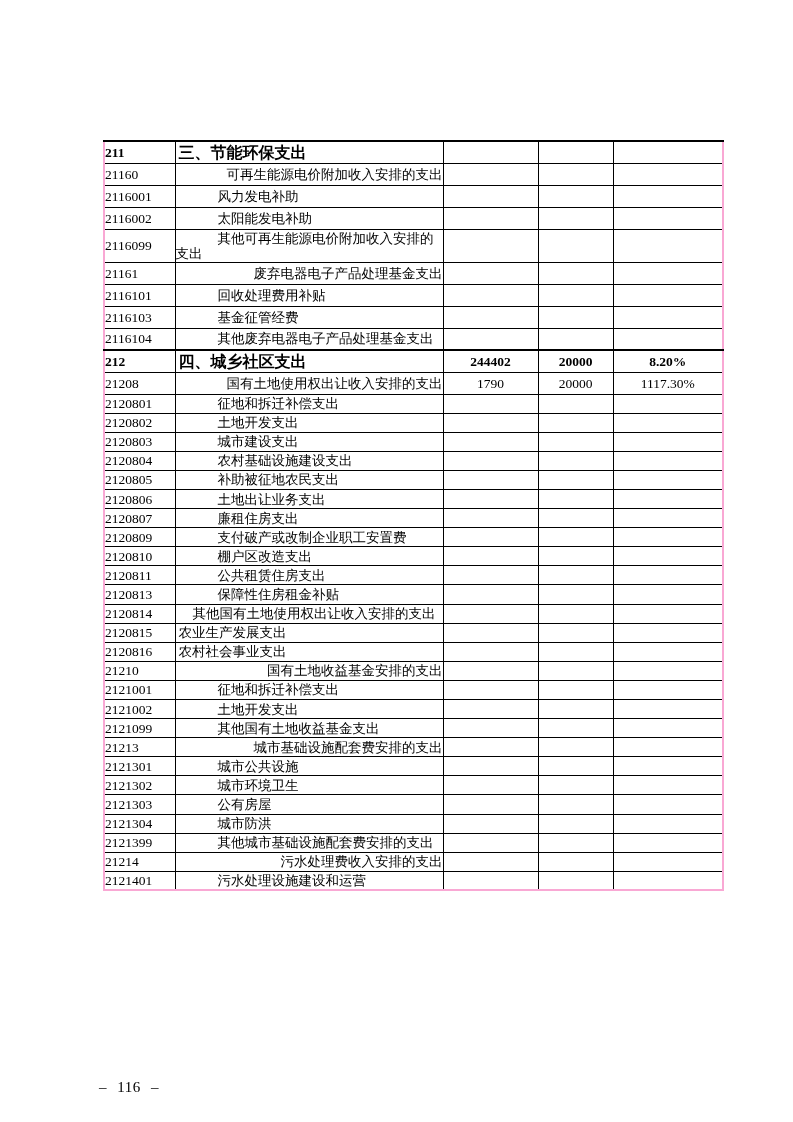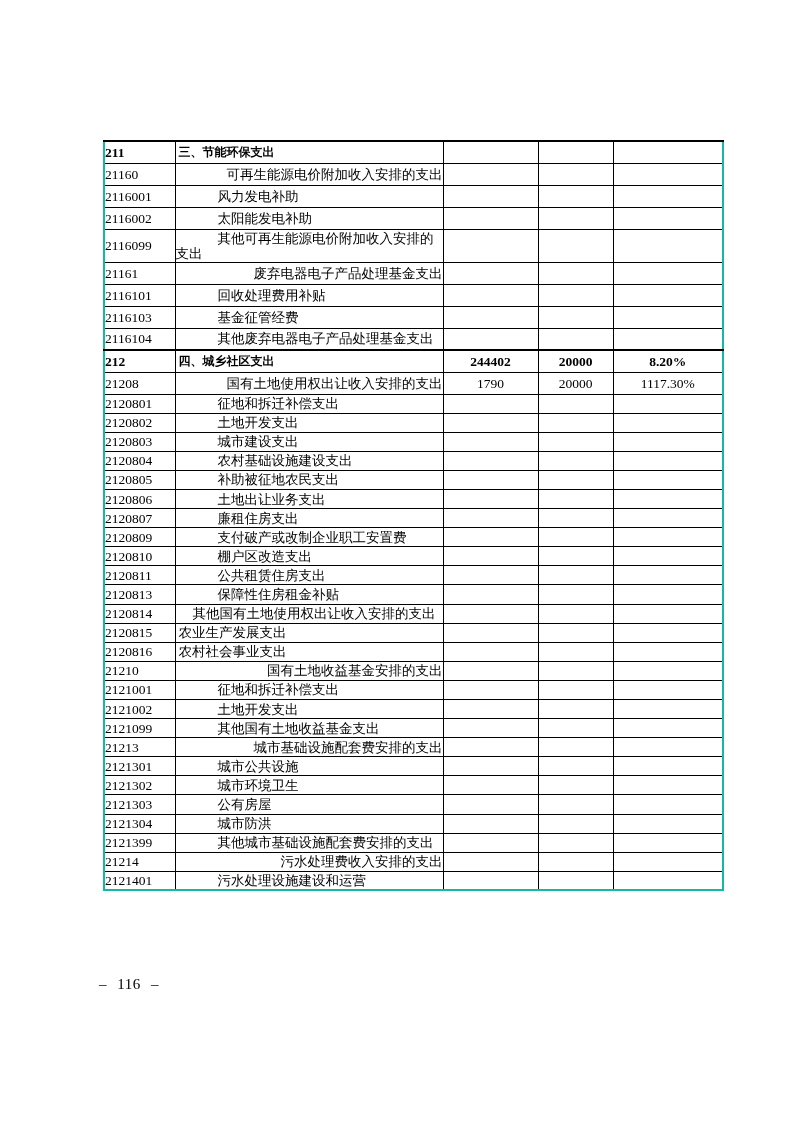--- a/index.html
+++ b/index.html
@@ -16,21 +16,21 @@
     font-family: "Liberation Serif", "DejaVu Serif", serif;
     overflow: hidden;
   }
   table.budget {
     position: absolute;
     left: 103px;
     top: 140px;
     width: 619px;
     border-collapse: collapse;
     table-layout: fixed;
-    border: 2px solid #14b8a6;
+    border: 2px solid #f9a8d4;
   }
   col.c-code { width: 71px; }
   col.c-name { width: 268px; }
   col.c-v1   { width: 95px; }
   col.c-v2   { width: 75px; }
   col.c-v3   { width: 110px; }
 
   table.budget tr { height: 19.1px; }
   table.budget tr.h22 { height: 22px; }
   table.budget tr.tall { height: 33px; }
@@ -53,27 +53,27 @@
   td.num  { text-align: center; font-size: 14px; }
 
   
   td.ind0 { text-indent: 3px; }
   td.ind1 { text-indent: 30px; text-align: right; }
   td.ind2 { text-indent: 42px; }
   td.inds { text-indent: 17px; }
 
   tr.tall td.name { white-space: normal; }
   tr.bold td { font-weight: bold; }
-  tr.bold td.name { font-size: 12px; }
+  tr.bold td.name { font-size: 16px; }
   tr.section td { border-top: 2px solid #000000; }
 
   .pageno {
     position: absolute;
     left: 99px;
-    top: 976px;
+    top: 1079px;
     font-size: 15px;
     letter-spacing: 0.5px;
     word-spacing: 6px;
     color: #000000;
   }
 </style>
 </head>
 <body>
 
 <div class="page">

